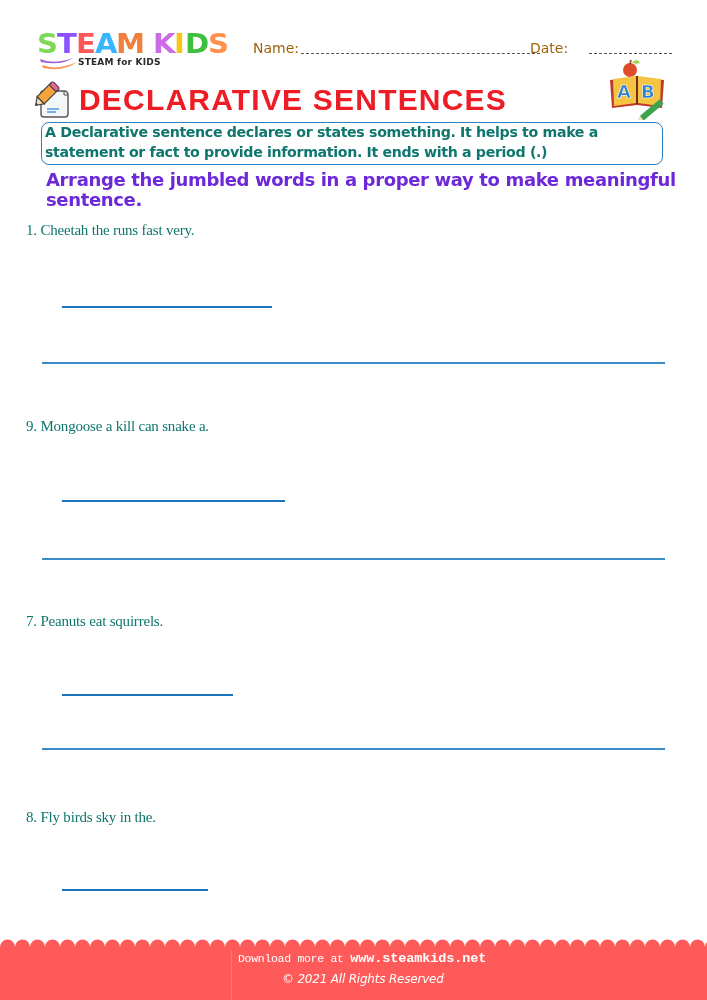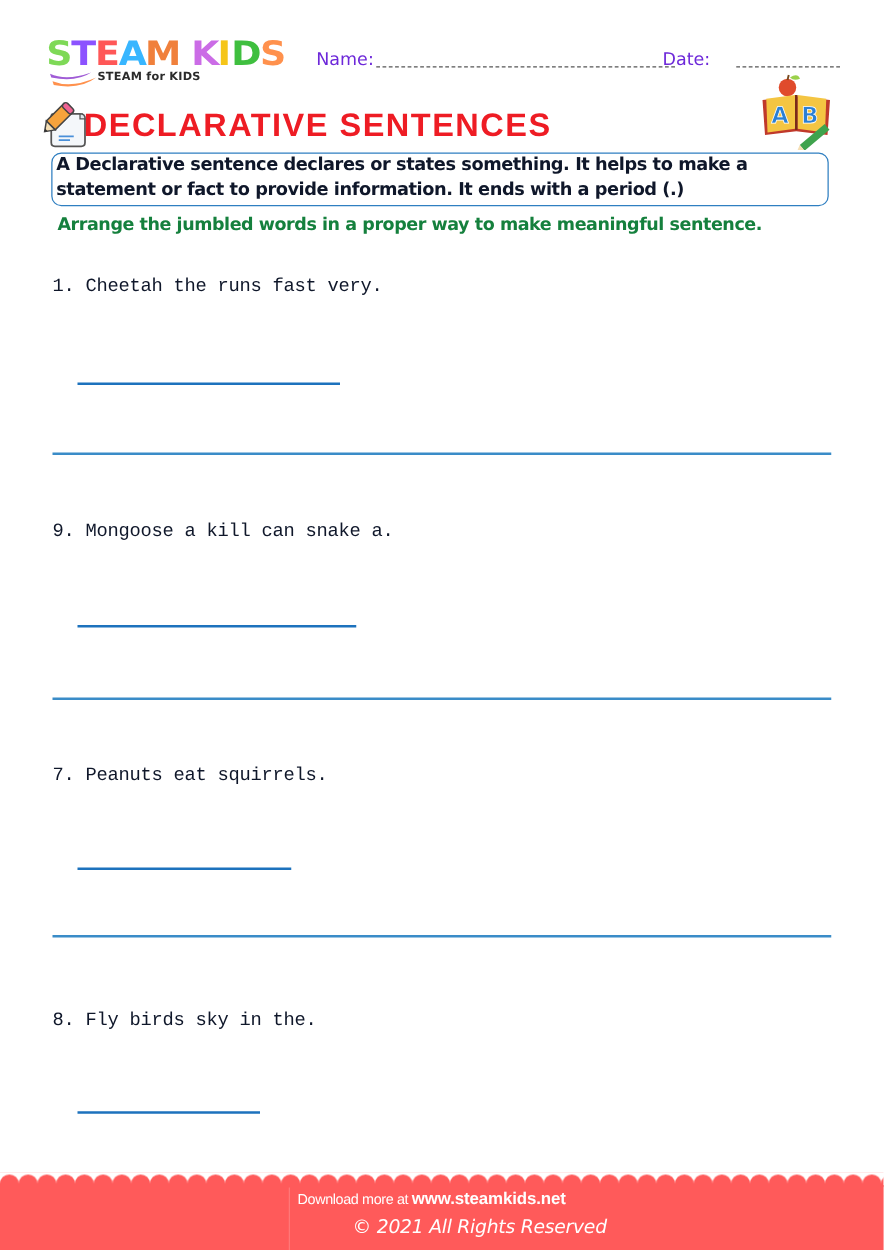--- a/index.html
+++ b/index.html
@@ -9,45 +9,45 @@
     .abs { position: absolute; }
 
     
     .logo { left: 37px; top: 30px; width: 200px; height: 42px; }
     .logo-word { position: absolute; left: 0; top: 0; display: flex; font-family: "DejaVu Sans", sans-serif; font-weight: bold; font-size: 27px; letter-spacing: -0.5px; line-height: 28px; }
     .logo-word span { display: inline-block; transform: scaleX(1.08); transform-origin: left; margin-right: 1px; }
     .logo-swoosh { position: absolute; left: 2px; top: 26px; }
     .logo-tag { position: absolute; left: 41px; top: 27px; font-family: "DejaVu Sans", sans-serif; font-weight: bold; font-size: 9px; color: #2b2b2b; letter-spacing: 0.2px; text-align: center; }
 
     
-    .field-label { font-family: "DejaVu Sans", sans-serif; font-size: 14px; color: #6d28d9; top: 40px; }
+    .field-label { font-family: "DejaVu Sans", sans-serif; font-size: 14px; color: #a16207; top: 40px; }
     .dots { top: 53px; height: 0; border-bottom: 1px dashed #555; }
 
     
     .title-icon { left: 34px; top: 81px; width: 38px; height: 38px; }
-    .title { left: 67px; top: 84px; font-family: "Liberation Sans", sans-serif; font-weight: bold; font-size: 26px; color: #ee1c24; letter-spacing: 1.2px; line-height: 32px; }
+    .title { left: 79px; top: 84px; font-family: "Liberation Sans", sans-serif; font-weight: bold; font-size: 30px; color: #ee1c24; letter-spacing: 1.2px; line-height: 32px; }
     .abc-icon { left: 606px; top: 58px; width: 62px; height: 62px; }
 
     
     .def-box { left: 41px; top: 122px; width: 622px; height: 43px; border: 1.5px solid #2f7fc1; border-radius: 8px; }
-    .def-text { left: 45px; top: 122px; width: 616px; font-family: "DejaVu Sans", sans-serif; font-weight: bold; font-size: 14.2px; line-height: 20px; color: #0f172a; letter-spacing: -0.35px; }
-    .instruction { left: 46px; top: 170px; font-family: "DejaVu Sans", sans-serif; font-weight: bold; font-size: 14px; line-height: 20px; color: #15803d; letter-spacing: -0.35px; text-align: center; }
+    .def-text { left: 45px; top: 122px; width: 616px; font-family: "DejaVu Sans", sans-serif; font-weight: bold; font-size: 14.2px; line-height: 20px; color: #0f766e; letter-spacing: -0.35px; }
+    .instruction { left: 46px; top: 170px; font-family: "DejaVu Sans", sans-serif; font-weight: bold; font-size: 18px; line-height: 20px; color: #6d28d9; letter-spacing: -0.35px; }
 
     
-    .q-text { left: 42px; font-family: Liberation Mono, monospace; font-size: 15px; color: #0f172a; letter-spacing: -0.2px; line-height: 20px; }
+    .q-text { left: 26px; font-family: Liberation Serif, serif; font-size: 15px; color: #0f766e; letter-spacing: -0.2px; line-height: 20px; }
     .short-line { left: 62px; height: 2px; background: #1d72bd; }
     .long-line { left: 42px; width: 623px; height: 2px; background: #3a8cc8; }
 
     
     .footer { left: 0; top: 948px; width: 707px; height: 52px; background: #ff5a5a; }
     .scallops { left: 0; top: 938px; width: 707px; height: 12px; }
     .footer-divider { left: 231px; top: 950px; width: 1px; height: 50px; background: rgba(255,255,255,0.18); }
-    .footer-line1 { left: 238px; top: 951px; color: #fff; font-family: Liberation Sans, sans-serif; font-size: 11.5px; letter-spacing: -0.3px; white-space: nowrap; }
+    .footer-line1 { left: 238px; top: 951px; color: #fff; font-family: Liberation Mono, monospace; font-size: 11.5px; letter-spacing: -0.3px; white-space: nowrap; }
     .footer-line1 b { font-size: 13.5px; font-weight: bold; letter-spacing: -0.1px; }
-    .footer-line2 { left: 282px; top: 972px; color: #fff; font-family: "DejaVu Sans", sans-serif; font-style: italic; font-size: 15px; letter-spacing: -0.2px; white-space: nowrap; text-align: right; }
+    .footer-line2 { left: 282px; top: 972px; color: #fff; font-family: "DejaVu Sans", sans-serif; font-style: italic; font-size: 12px; letter-spacing: -0.2px; white-space: nowrap; text-align: right; }
   </style>
 </head>
 <body>
 
 <div class="abs logo">
   <div class="logo-word">
     <span style="color:#7ed957">S</span>
     <span style="color:#8c52ff">T</span>
     <span style="color:#ff5757">E</span>
     <span style="color:#38b6ff">A</span>

